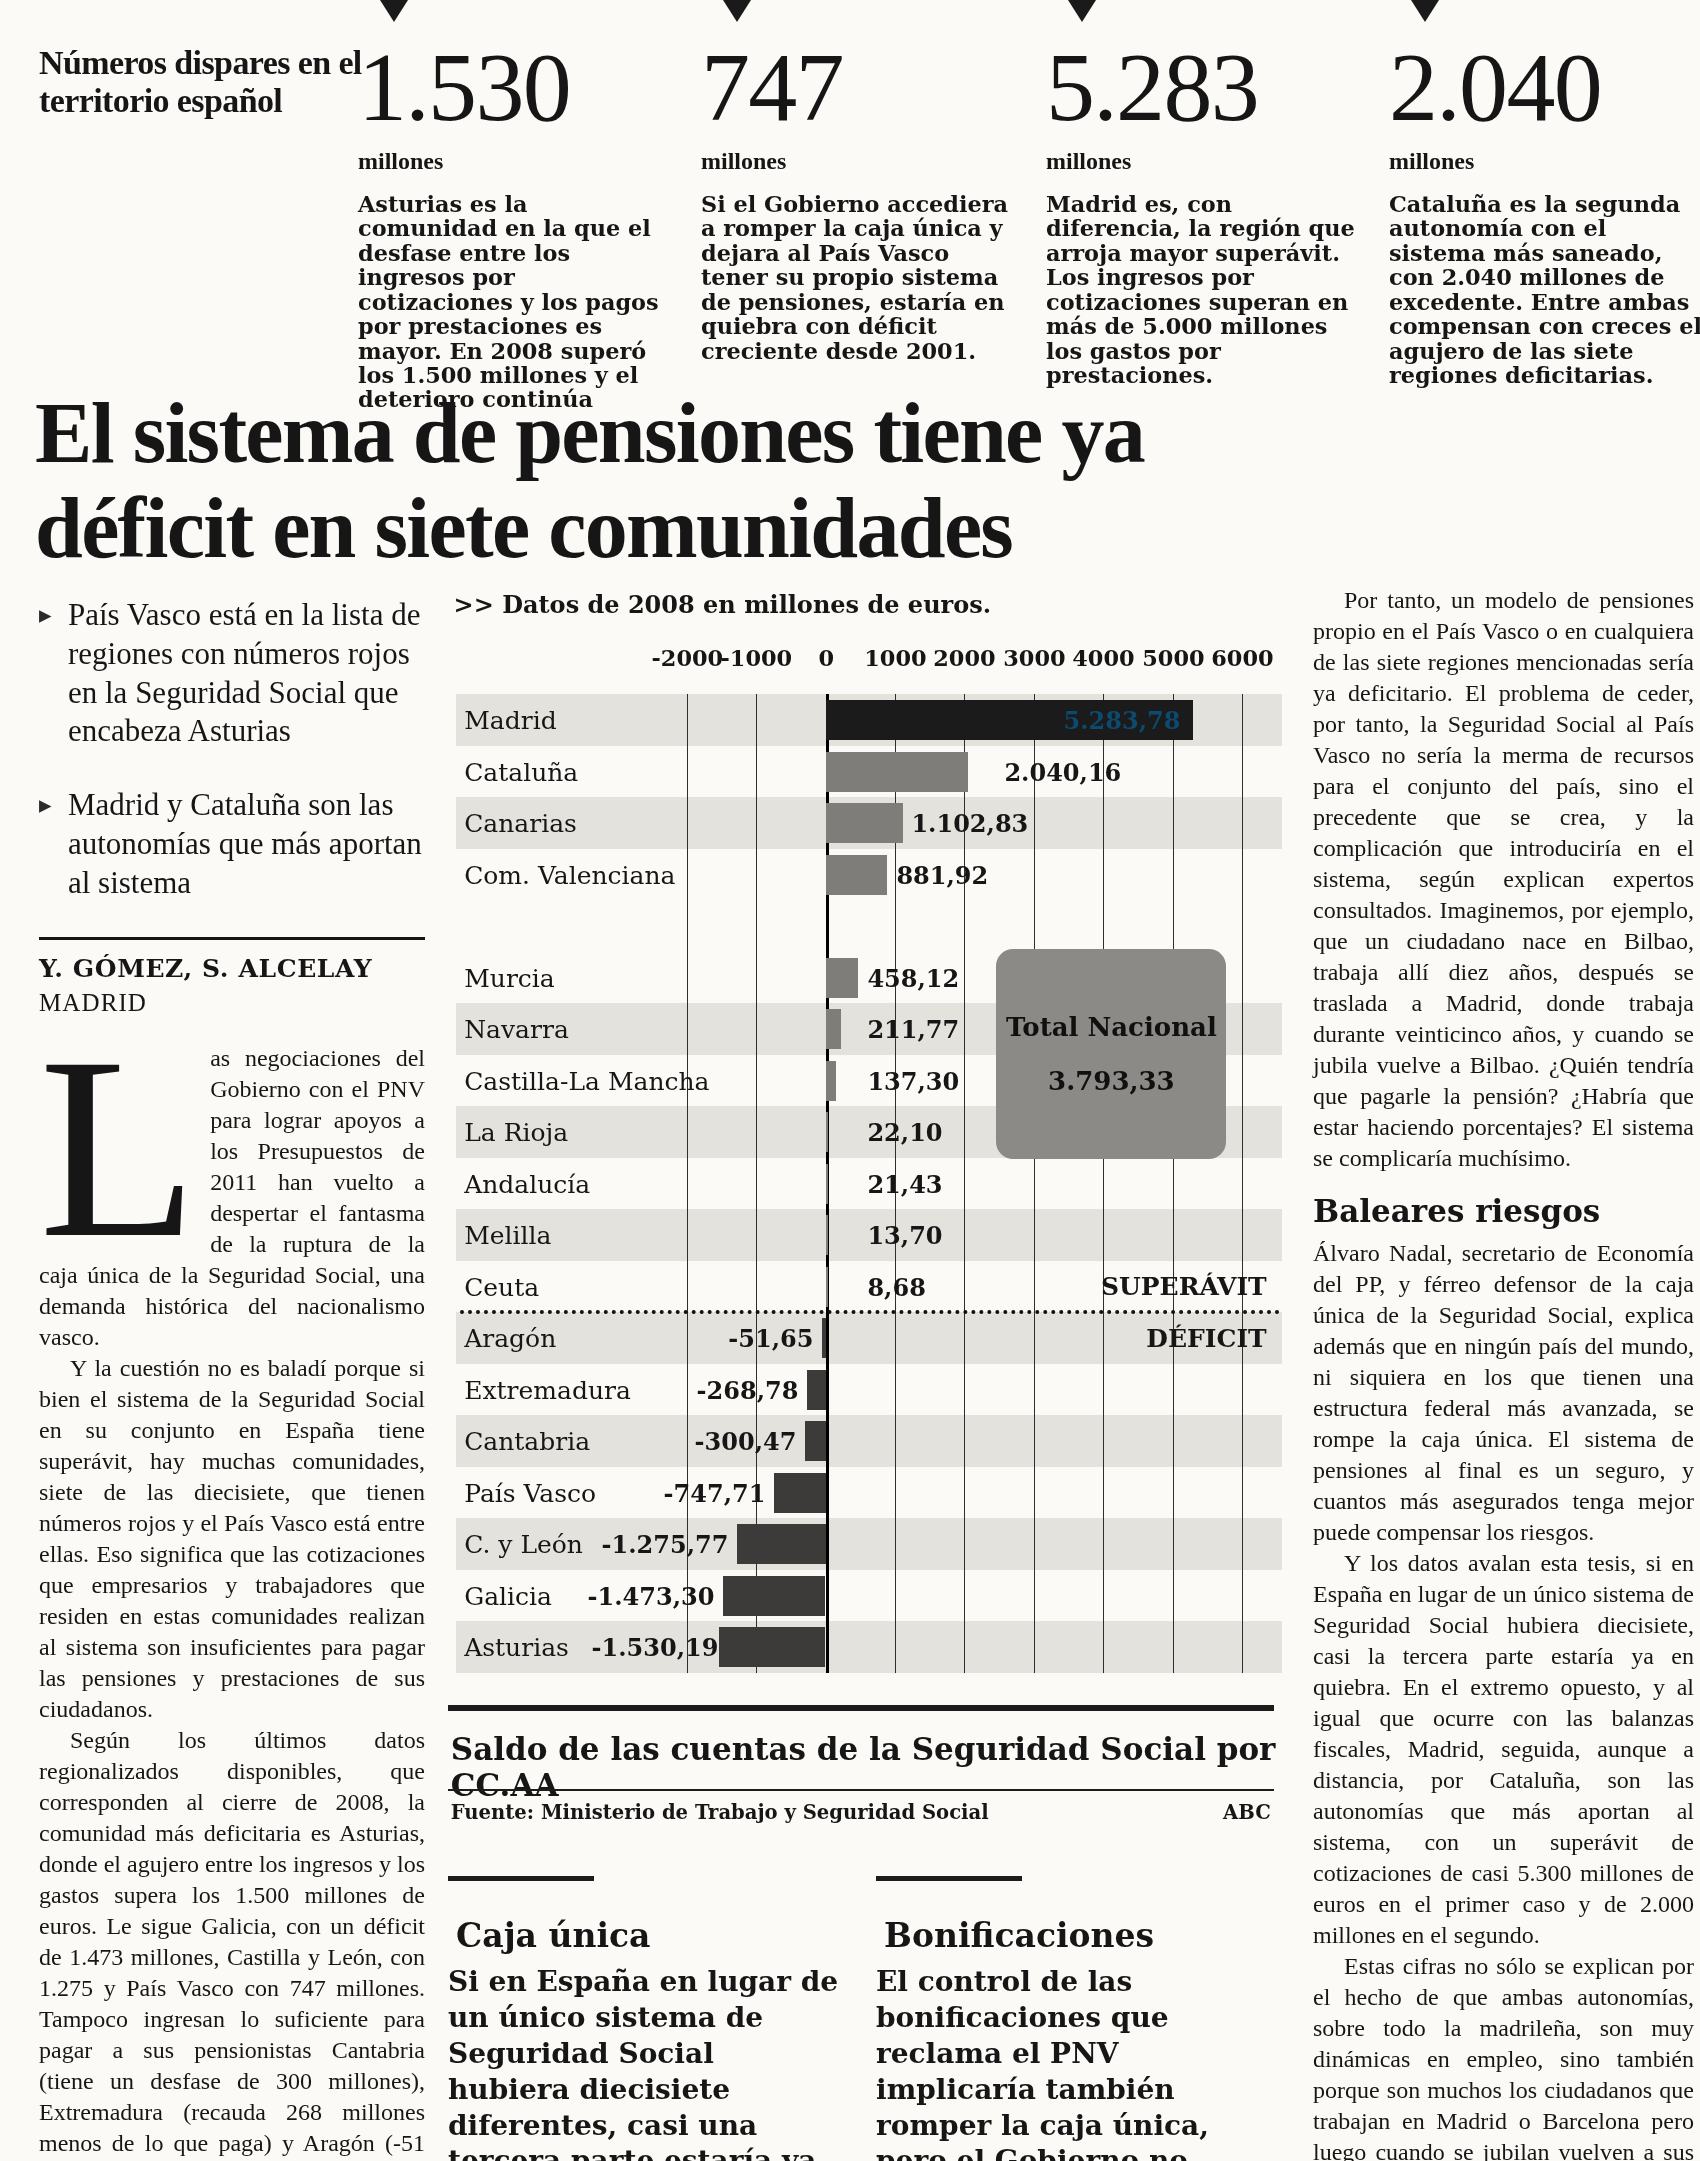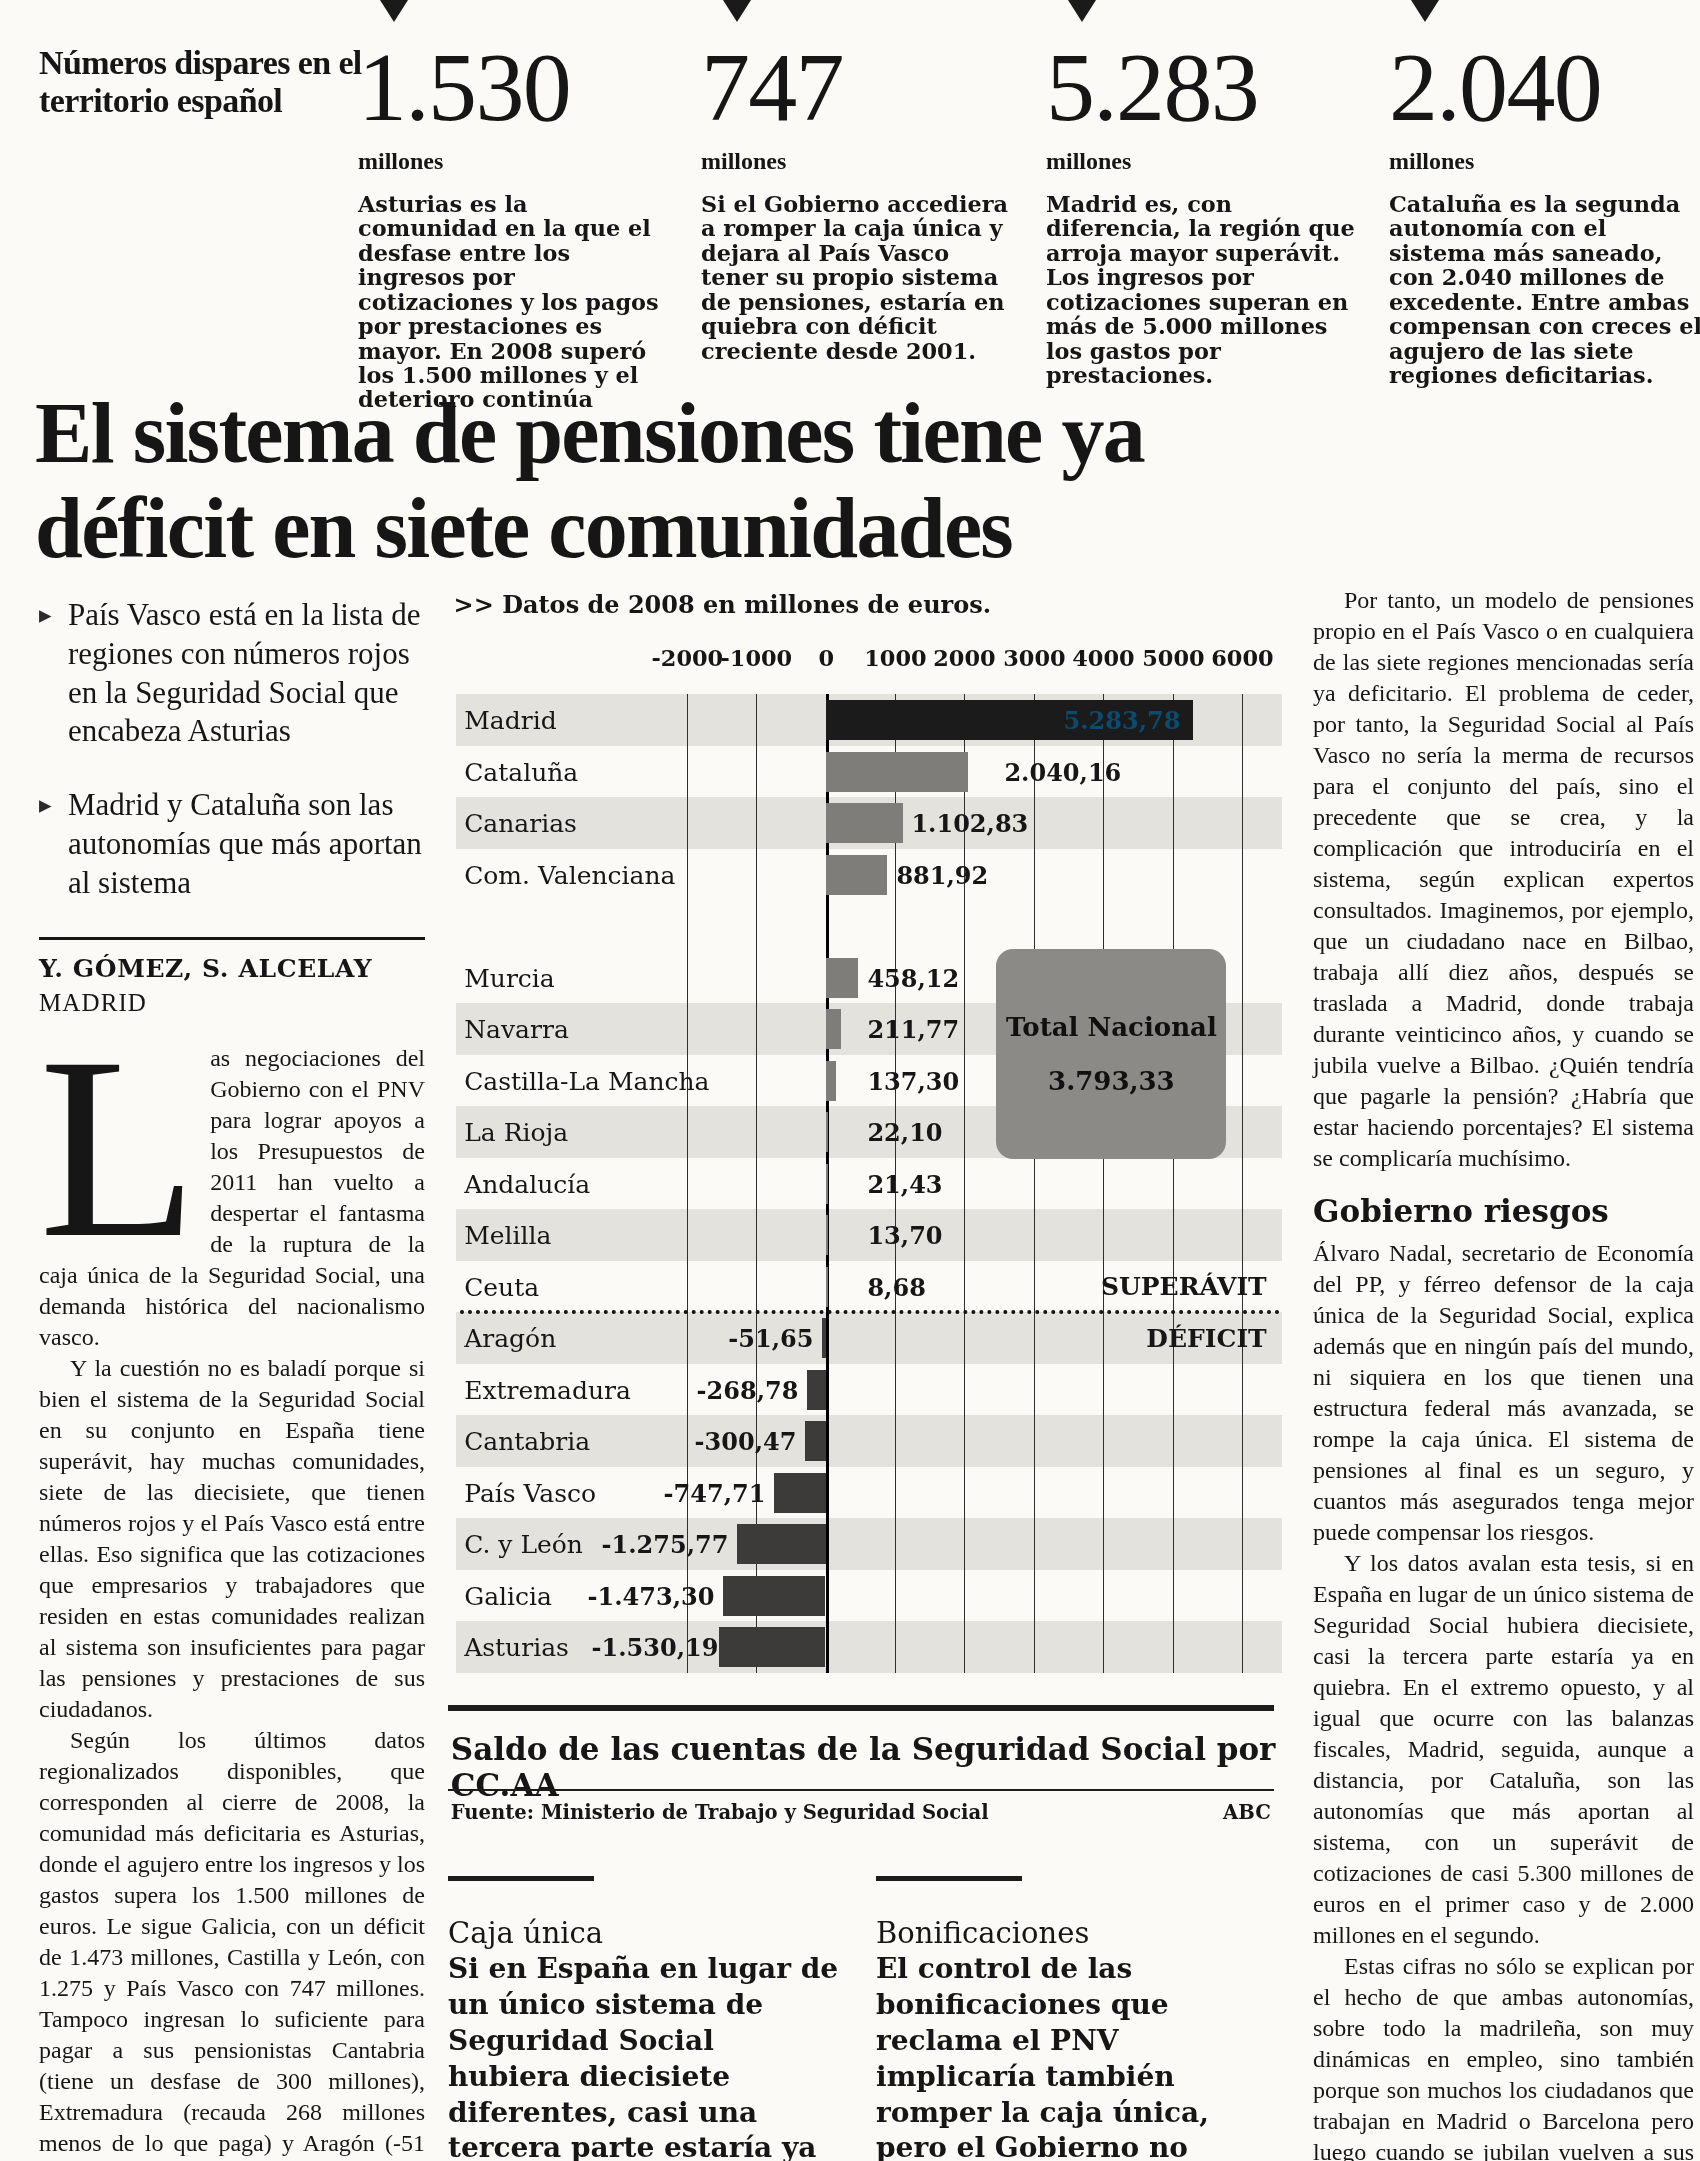--- a/index.html
+++ b/index.html
@@ -59,21 +59,21 @@
             font-family:"DejaVu Serif", serif;font-weight:bold;font-size:26px;
             display:flex;flex-direction:column;justify-content:center;align-items:center;gap:23.5px;color:#101010;}
   .rule-thick{position:absolute;left:0;width:826px;height:5.6px;background:#1c1c1c;}
   .chart-title{position:absolute;left:2.8px;font-family:"DejaVu Serif", serif;font-weight:bold;font-size:31px;}
   .rule-med{position:absolute;left:0;width:826px;height:2.2px;background:#1c1c1c;}
   .srcrow{position:absolute;left:2.8px;width:820px;display:flex;justify-content:space-between;
           font-family:"DejaVu Serif", serif;font-weight:bold;font-size:19.6px;}
   
   .subart{position:absolute;width:392px;}
   .subart .srule{width:146px;height:5px;background:#1c1c1c;margin-bottom:34px;}
-  .subart h3{margin:0;font-family:"DejaVu Serif", serif;font-weight:normal;font-size:29px;line-height:1.25;}
+  .subart h3{margin:8px;font-family:"DejaVu Serif", serif;font-weight:bold;font-size:33px;line-height:1.25;}
   .subart p{margin:0;font-family:"DejaVu Serif", serif;font-weight:bold;font-size:28px;line-height:1.28;}
   
   .rightcol p{margin:0;font-size:24px;line-height:31px;text-align:justify;}
   .rightcol p.ind{text-indent:31px;}
   .subhead{font-family:"DejaVu Serif", serif;font-weight:bold;font-size:31px;margin:19px 0 9px 0;}
 </style>
 </head>
 <body>
 
 <div class="page">
@@ -270,20 +270,20 @@
         <div class="subart" style="top: 1291px; left: 428px;">
           <div class="srule"></div>
           <h3>Bonificaciones</h3>
           <p>El control de las bonificaciones que reclama el PNV implicaría también romper la caja única, pero el Gobierno no aclara si lo está negociando</p>
         </div>
       </div>
   </div>
 
   <div class="rightcol" id="right-col">
       <p class="ind">Por tanto, un modelo de pensiones propio en el País Vasco o en cualquiera de las siete regiones mencionadas sería ya deficitario. El problema de ceder, por tanto, la Seguridad Social al País Vasco no sería la merma de recursos para el conjunto del país, sino el precedente que se crea, y la complicación que introduciría en el sistema, según explican expertos consultados. Imaginemos, por ejemplo, que un ciudadano nace en Bilbao, trabaja allí diez años, después se traslada a Madrid, donde trabaja durante veinticinco años, y cuando se jubila vuelve a Bilbao. ¿Quién tendría que pagarle la pensión? ¿Habría que estar haciendo porcentajes? El sistema se complicaría muchísimo.</p>
-      <div class="subhead">Gobierno riesgos</div>
+      <div class="subhead">Baleares riesgos</div>
       <p>Álvaro Nadal, secretario de Economía del PP, y férreo defensor de la caja única de la Seguridad Social, explica además que en ningún país del mundo, ni siquiera en los que tienen una estructura federal más avanzada, se rompe la caja única. El sistema de pensiones al final es un seguro, y cuantos más asegurados tenga mejor puede compensar los riesgos.</p>
       <p class="ind">Y los datos avalan esta tesis, si en España en lugar de un único sistema de Seguridad Social hubiera diecisiete, casi la tercera parte estaría ya en quiebra. En el extremo opuesto, y al igual que ocurre con las balanzas fiscales, Madrid, seguida, aunque a distancia, por Cataluña, son las autonomías que más aportan al sistema, con un superávit de cotizaciones de casi 5.300 millones de euros en el primer caso y de 2.000 millones en el segundo.</p>
       <p class="ind">Estas cifras no sólo se explican por el hecho de que ambas autonomías, sobre todo la madrileña, son muy dinámicas en empleo, sino también porque son muchos los ciudadanos que trabajan en Madrid o Barcelona pero luego cuando se jubilan vuelven a sus lugares de origen. Por tanto, hay muchos españoles que cotizan en una región y luego reciben su pensión en otra. Por tanto las cifras de ingresos y pagos en materia de pensiones pueden estar distorsionadas ya que un</p>
     </div>
 
 </div>
 
 
 </body></html>

